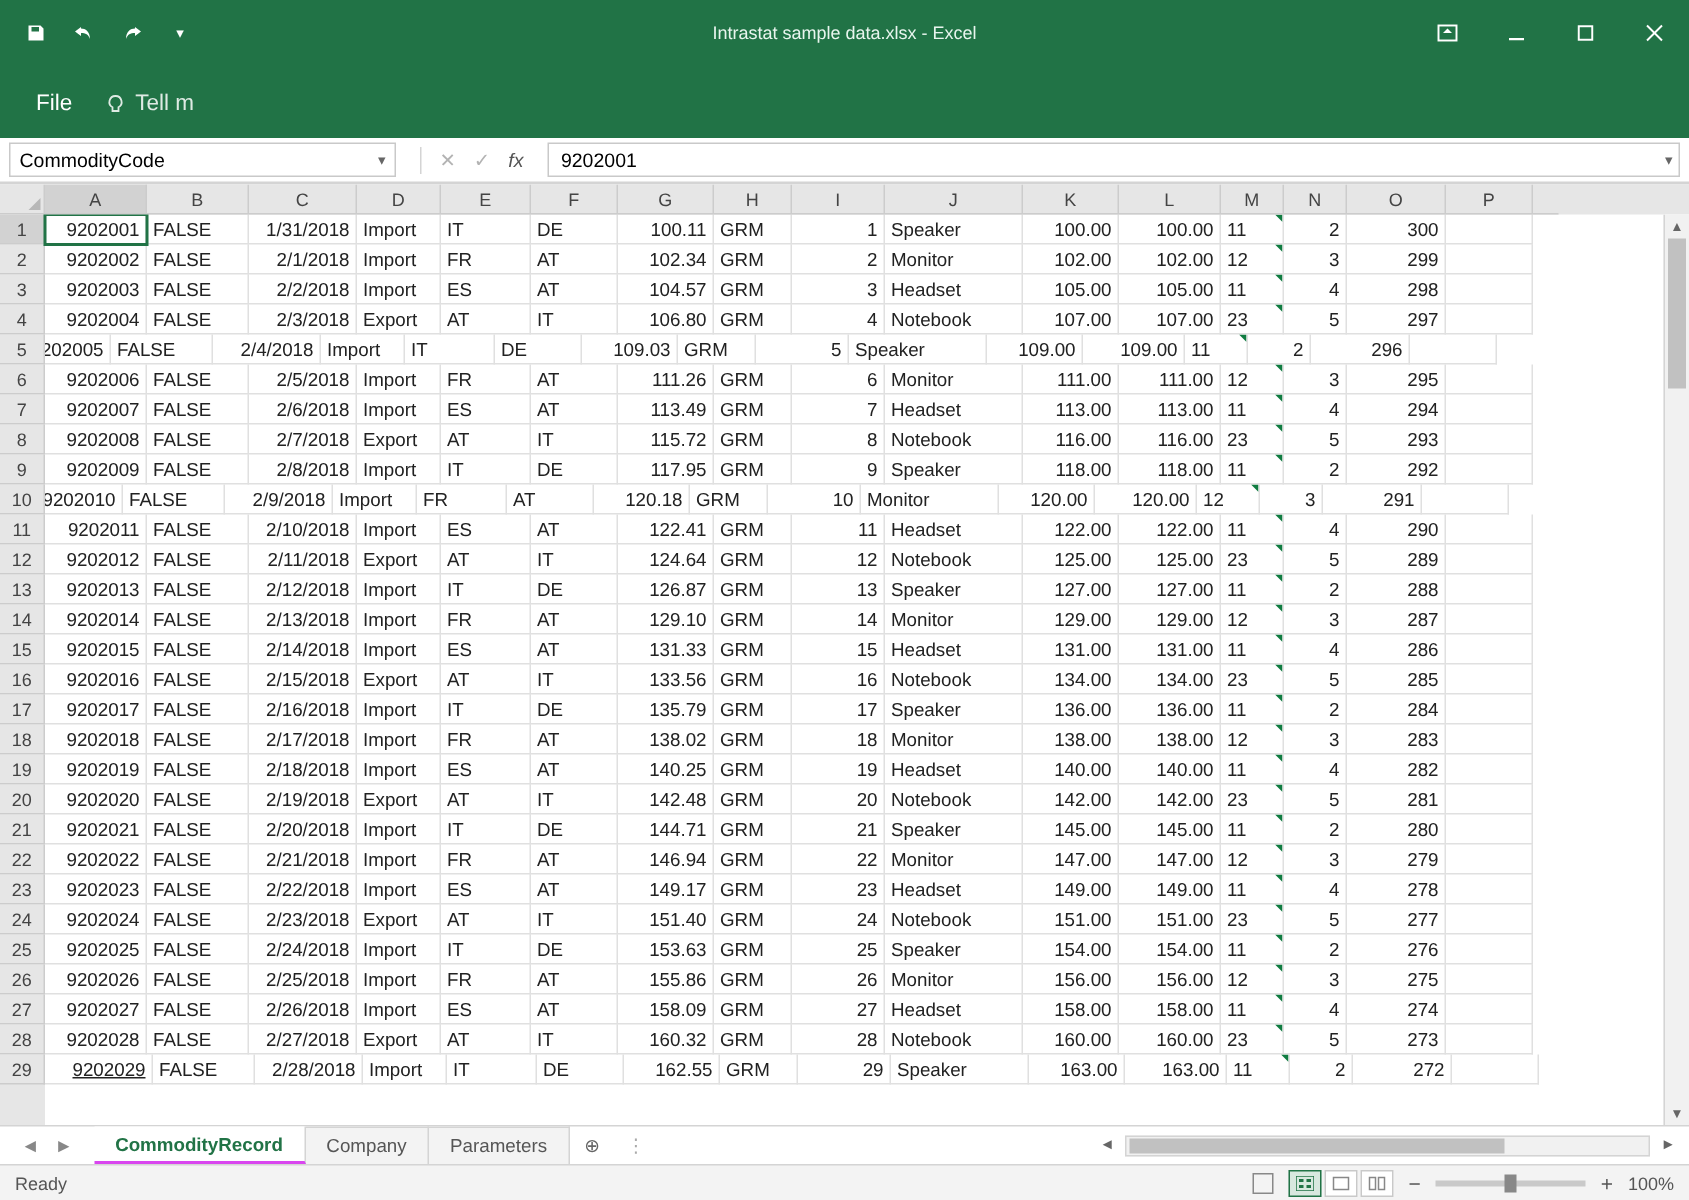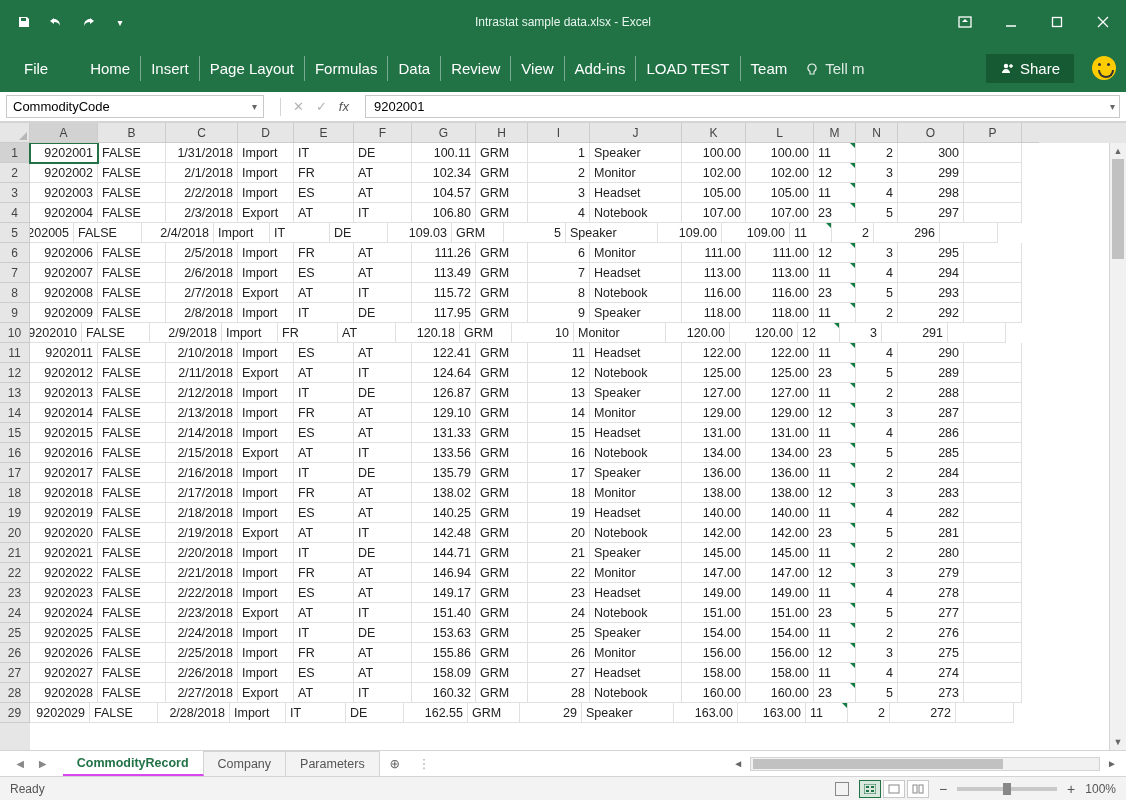--- a/index.html
+++ b/index.html
@@ -129,48 +129,25 @@
         <svg width="12" height="12" viewBox="0 0 12 12">
           <line x1="1" y1="1" x2="11" y2="11" stroke-width="1.3"></line>
           <line x1="11" y1="1" x2="1" y2="11" stroke-width="1.3"></line>
         </svg>
       </div>
   </div>
 </div>
 
 <div class="ribbon">
   <div class="file-tab">File</div>
-  <div class="ribbon-tabs" id="ribbon-tabs">
-      <div class="ribbon-tab">Home</div>
-      <div class="ribbon-tab">Insert</div>
-      <div class="ribbon-tab">Page Layout</div>
-      <div class="ribbon-tab">Formulas</div>
-      <div class="ribbon-tab">Data</div>
-      <div class="ribbon-tab">Review</div>
-      <div class="ribbon-tab">View</div>
-      <div class="ribbon-tab">Add-ins</div>
-      <div class="ribbon-tab">LOAD TEST</div>
-      <div class="ribbon-tab">Team</div>
-    </div>
   <div class="tell-me">
     <svg width="14" height="14" viewBox="0 0 14 14">
         <path d="M7 1a4 4 0 00-2 7.5V11h4V8.5A4 4 0 007 1z" fill="none" stroke="#fff" stroke-width="1.2"></path>
       </svg>
     <span>Tell m</span>
-  </div>
-  <div class="ribbon-right">
-    <div class="share-btn">
-      <svg width="14" height="14" viewBox="0 0 14 14">
-          <circle cx="6" cy="5" r="2.2" fill="#fff"></circle>
-          <path d="M2 12c0-2.2 1.8-4 4-4s4 1.8 4 4" fill="#fff"></path>
-          <path d="M11 3v4M9 5h4" stroke="#fff" stroke-width="1.4"></path>
-        </svg>
-      <span>Share</span>
-    </div>
-    <div class="smiley"></div>
   </div>
 </div>
 
 <div class="formula-bar">
   <div class="name-box">
     <span>CommodityCode</span>
     <span class="name-box-arrow">▾</span>
   </div>
   <div class="fb-mid">
     <span class="sep"></span>
@@ -739,21 +716,21 @@
             <div class="cell num" style="width: 62px;">28</div>
             <div class="cell" style="width: 92px;">Notebook</div>
             <div class="cell num" style="width: 64px;">160.00</div>
             <div class="cell num" style="width: 68px;">160.00</div>
             <div class="cell green-tick" style="width: 42px;">23</div>
             <div class="cell num" style="width: 42px;">5</div>
             <div class="cell num" style="width: 66px;">273</div>
             <div class="cell" style="width: 58px;"></div>
           </div>
           <div class="row">
-            <div class="cell num" style="width: 60px;">9202029</div>
+            <div class="cell num" style="width: 72px; text-decoration: underline;">9202029</div>
             <div class="cell" style="width: 68px;">FALSE</div>
             <div class="cell num" style="width: 72px;">2/28/2018</div>
             <div class="cell" style="width: 56px;">Import</div>
             <div class="cell" style="width: 60px;">IT</div>
             <div class="cell" style="width: 58px;">DE</div>
             <div class="cell num" style="width: 64px;">162.55</div>
             <div class="cell" style="width: 52px;">GRM</div>
             <div class="cell num" style="width: 62px;">29</div>
             <div class="cell" style="width: 92px;">Speaker</div>
             <div class="cell num" style="width: 64px;">163.00</div>

